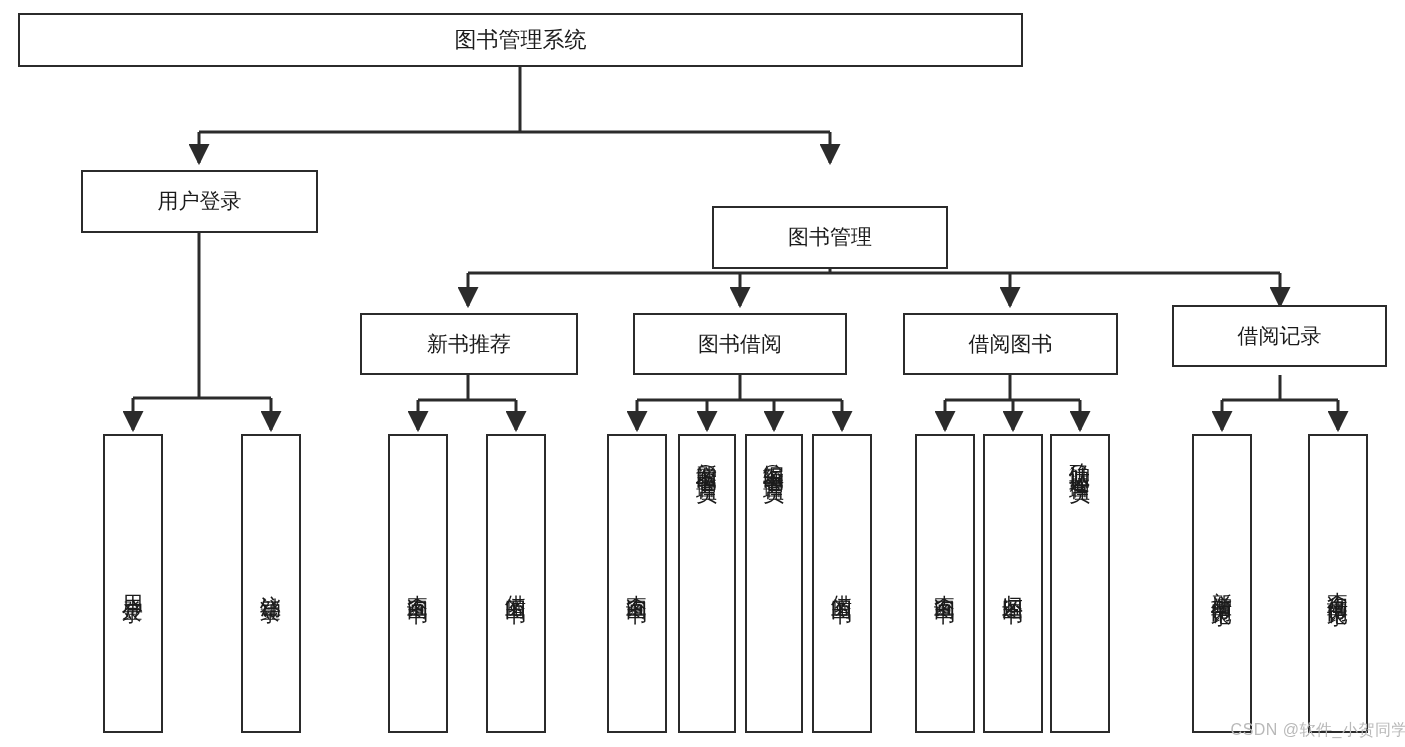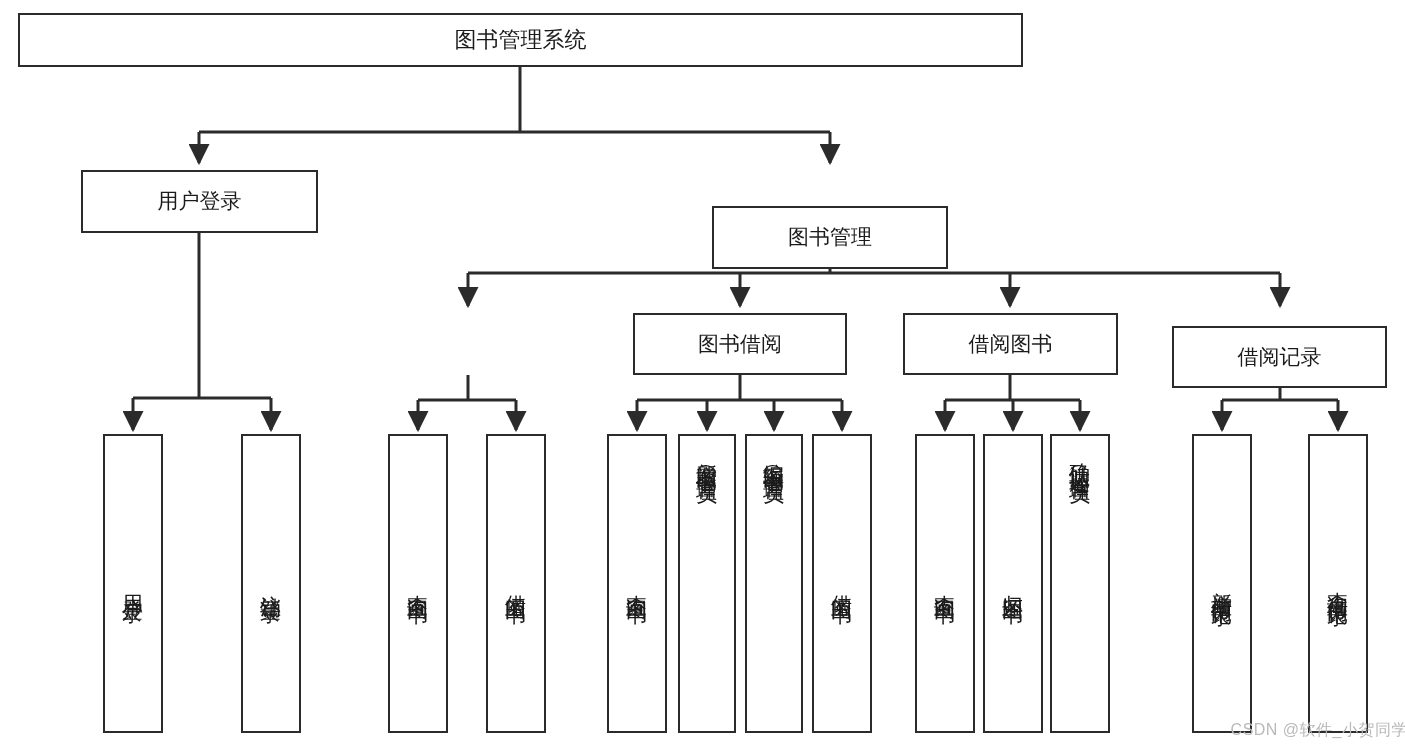--- a/index.html
+++ b/index.html
@@ -138,27 +138,30 @@
     <span class="label">图书管理系统</span>
   </div>
 
   <div class="node h" style="left:81px; top:170px; width:237px; height:63px;">
     <span class="label">用户登录</span>
   </div>
   <div class="node h" style="left:712px; top:170px; width:236px; height:63px;margin-top:36px;">
     <span class="label">图书管理</span>
   </div>
 
+  <div class="node h" style="left:360px; top:313px; width:218px; height:62px;">
+    <span class="label">新书推荐</span>
+  </div>
   <div class="node h" style="left:633px; top:313px; width:214px; height:62px;">
     <span class="label">图书借阅</span>
   </div>
   <div class="node h" style="left:903px; top:313px; width:215px; height:62px;">
     <span class="label">借阅图书</span>
   </div>
-  <div class="node h" style="left:1172px; top:326px; width:215px; height:62px;">
+  <div class="node h" style="left:1172px; top:305px; width:215px; height:62px;">
     <span class="label">借阅记录</span>
   </div>
 
   <div class="node v centered" style="left:103px; top:434px; width:60px; height:299px;">
     <span class="label">用户登录</span>
   </div>
   <div class="node v centered" style="left:241px; top:434px; width:60px; height:299px;">
     <span class="label">注销登录</span>
   </div>
 

